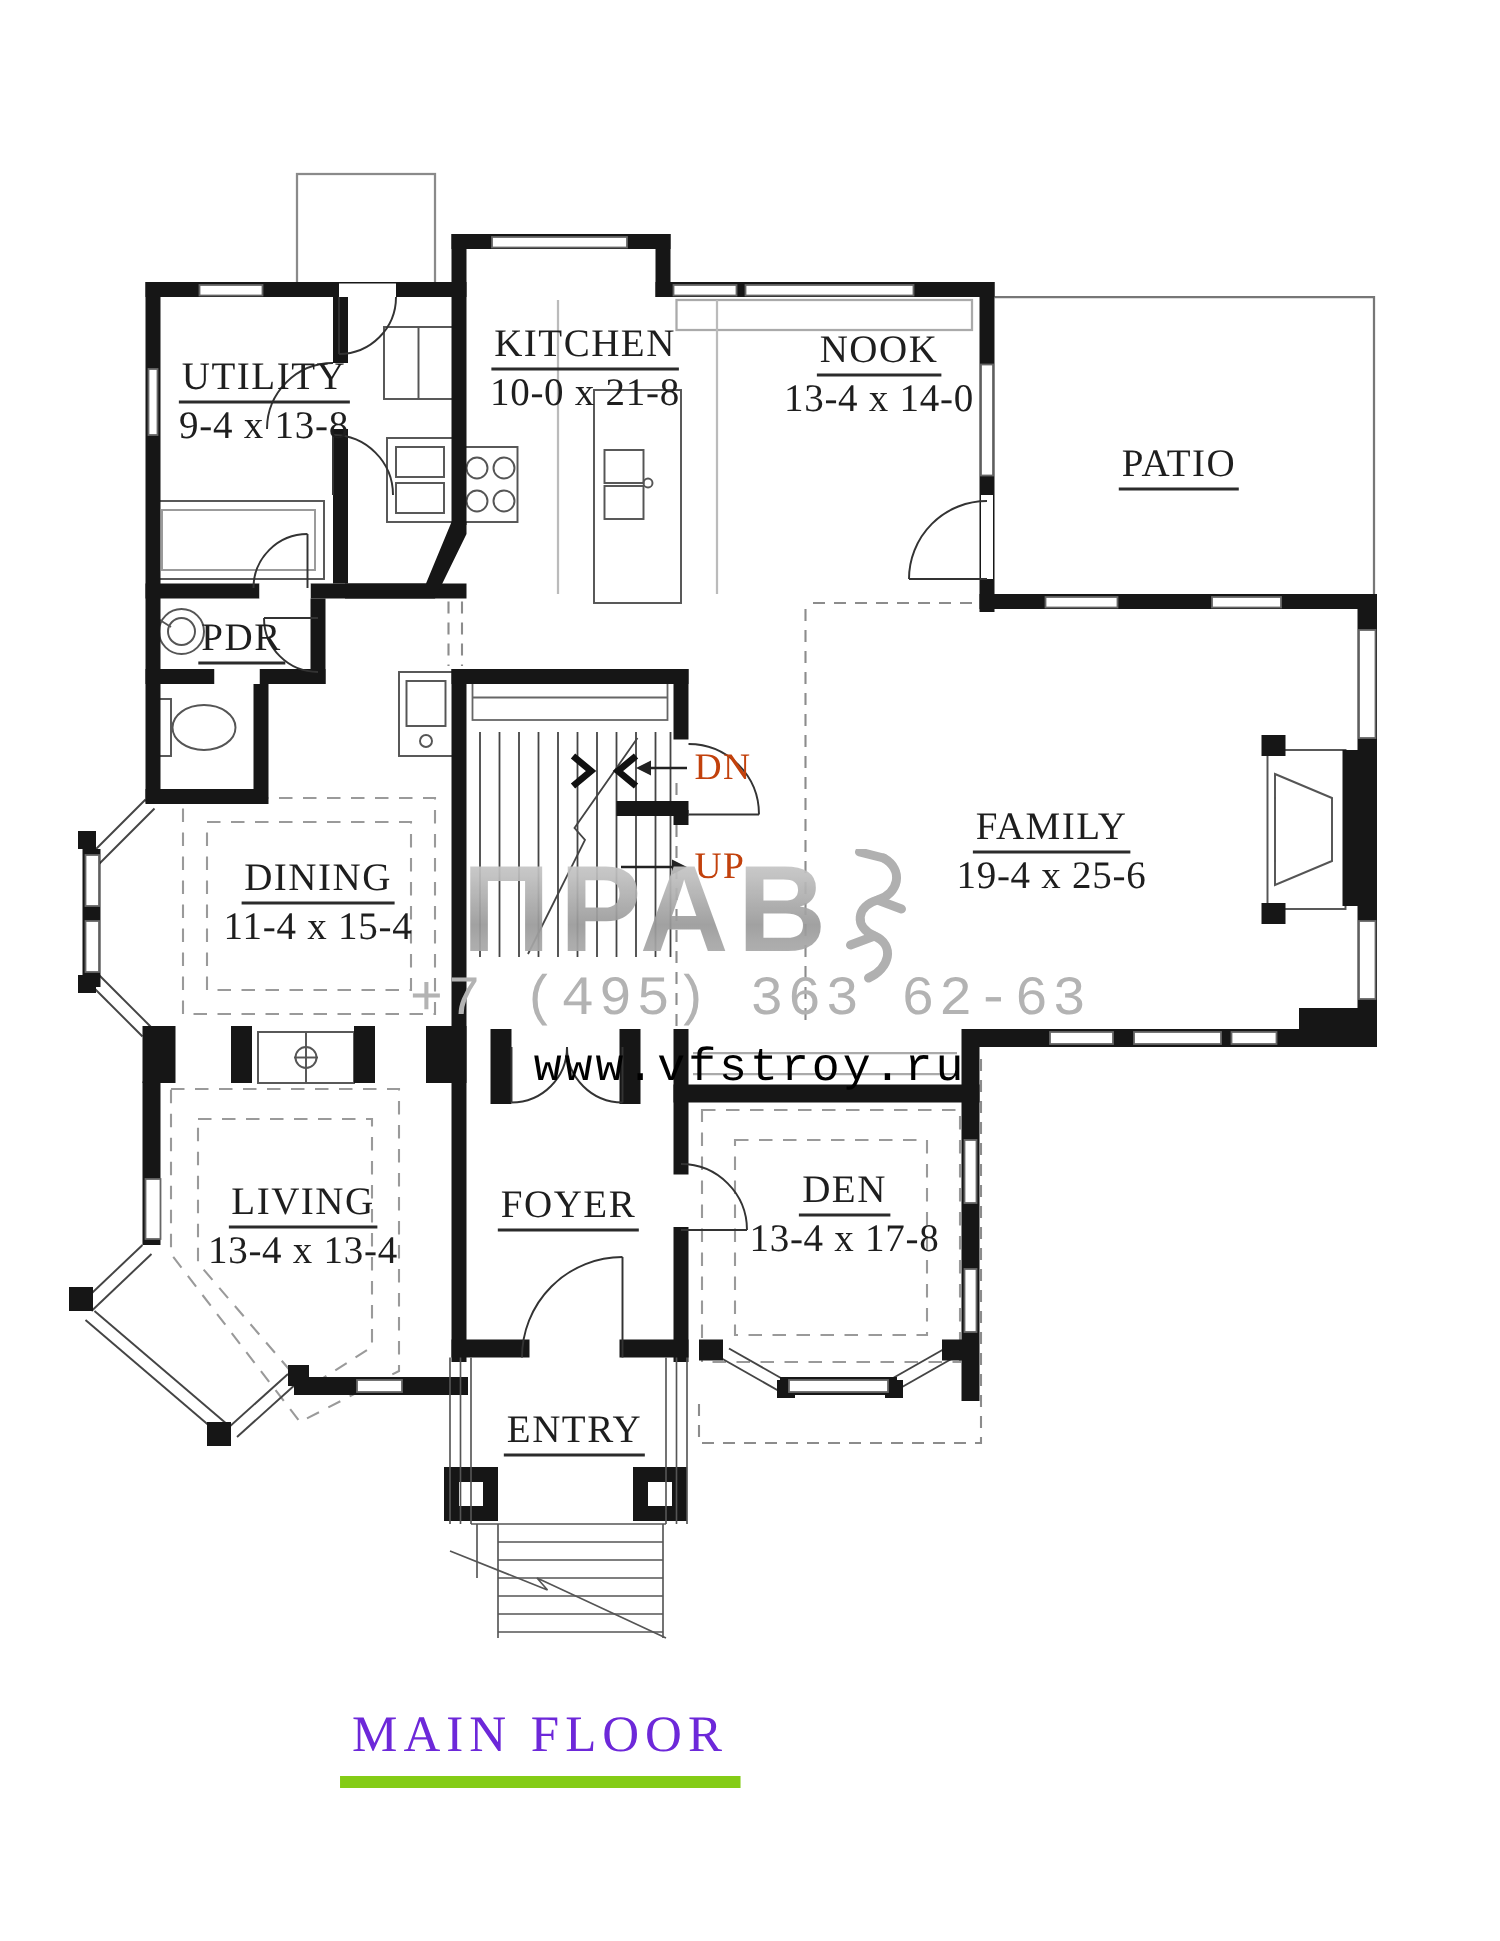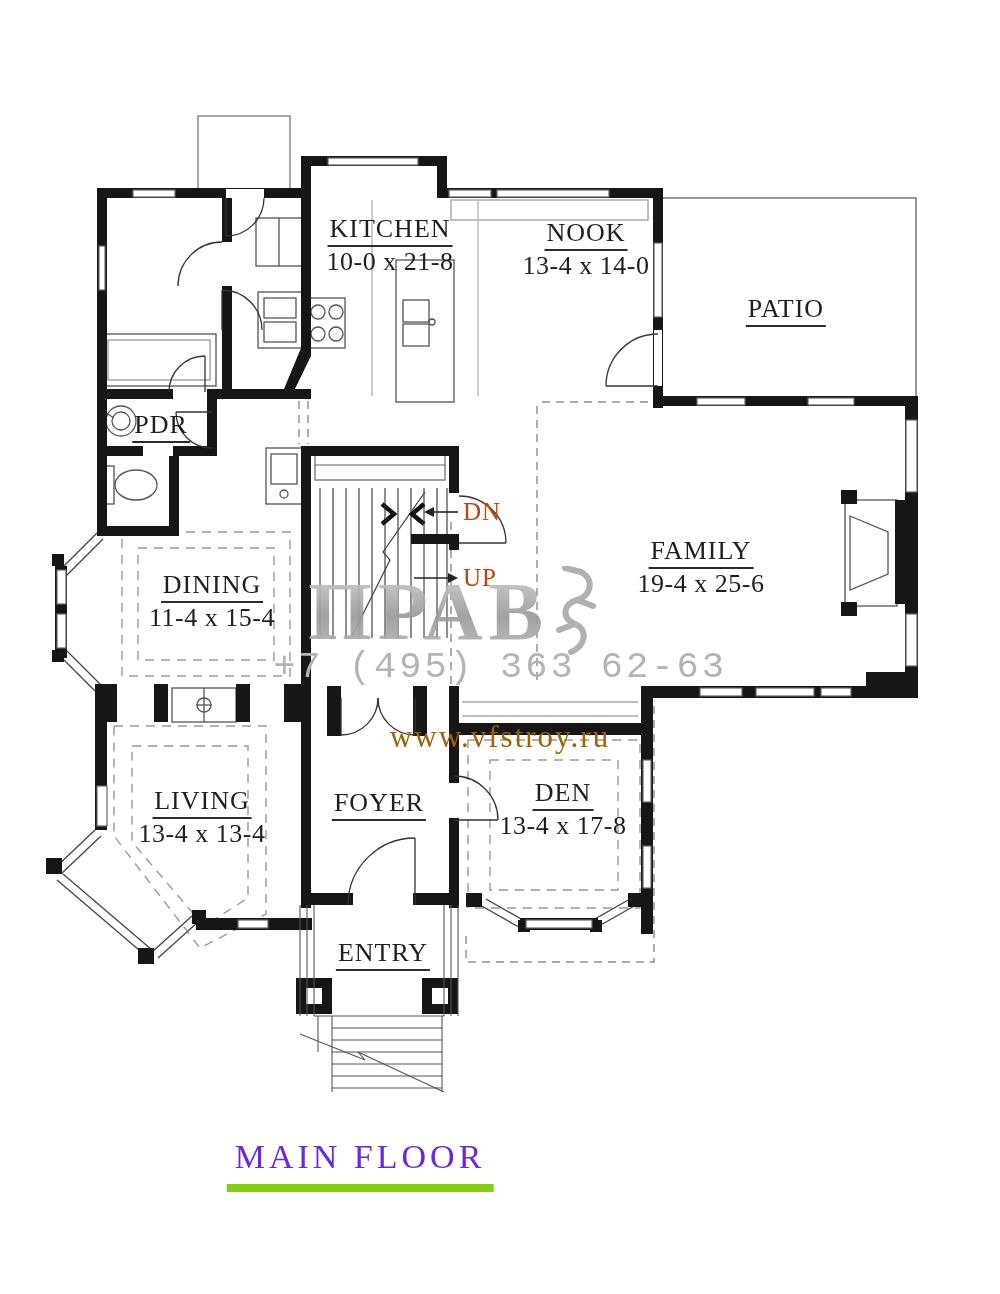--- a/index.html
+++ b/index.html
@@ -26,40 +26,40 @@
     border-bottom:2px solid #2b2b2b;
     padding:0 2px 1px 2px;
   }
   .room-label .room-dims{display:block;font-size:26px;letter-spacing:0.5px;}
   .stair-label{
     position:absolute;transform:translateX(-50%);
     font-size:25px;color:#c2410c;letter-spacing:1px;white-space:nowrap;
   }
   .wm-brand{
     position:absolute;left:308px;top:566px;
-    display:flex;align-items:center;gap:2px;
-    font-family:Liberation Serif, serif;
+    display:flex;align-items:flex-start;gap:2px;
+    font-family:Liberation Sans, sans-serif;
     font-weight:bold;
     font-size:82px;line-height:1;letter-spacing:6px;
     background:linear-gradient(180deg,#d2d2d2 0%,#9a9a9a 55%,#bdbdbd 100%);
     -webkit-background-clip:text;background-clip:text;
     color:transparent;
     opacity:.92;
     white-space:nowrap;
   }
   .wm-orn{display:inline-block;opacity:.85;}
   .wm-phone{
     position:absolute;left:500px;top:646px;transform:translateX(-50%);
     font-family:Liberation Mono, monospace;
     font-size:37px;color:#b3b3b3;letter-spacing:3px;white-space:nowrap;
   }
   .wm-site{
-    position:absolute;left:500px;top:719px;transform:translateX(-50%);
-    font-family:Liberation Serif, serif;
-    font-size:31px;color:#a16207;letter-spacing:2px;white-space:nowrap;
+    position:absolute;left:500px;top:695px;transform:translateX(-50%);
+    font-family:Liberation Mono, monospace;
+    font-size:31px;color:#000000;letter-spacing:2px;white-space:nowrap;
   }
   .sheet-title{
     position:absolute;left:360px;top:1138px;transform:translateX(-50%);
     font-size:34px;color:#6d28d9;letter-spacing:4px;white-space:nowrap;
     border-bottom:8px solid #84cc16;
     padding:0 8px 8px 8px;
   }
 </style>
 </head>
 <body>
@@ -353,20 +353,24 @@
       <line x1="332" y1="1064" x2="442" y2="1064"></line>
       <line x1="332" y1="1076" x2="442" y2="1076"></line>
       <line x1="332" y1="1088" x2="442" y2="1088"></line>
       <line x1="442" y1="1016" x2="442" y2="1092"></line>
       <line x1="332" y1="1016" x2="332" y2="1092"></line>
       <line x1="318" y1="1016" x2="318" y2="1052"></line>
       <polyline points="300,1034 365,1060 358,1052 444,1092"></polyline>
     </g>
   </svg>
 
+  <div class="room-label" style="left:176px;top:236px">
+    <span class="room-name">UTILITY</span>
+    <span class="room-dims">9-4 x 13-8</span>
+  </div>
   <div class="room-label" style="left:390px;top:214px">
     <span class="room-name">KITCHEN</span>
     <span class="room-dims">10-0 x 21-8</span>
   </div>
   <div class="room-label" style="left:586px;top:218px">
     <span class="room-name">NOOK</span>
     <span class="room-dims">13-4 x 14-0</span>
   </div>
   <div class="room-label" style="left:786px;top:294px">
     <span class="room-name">PATIO</span>

